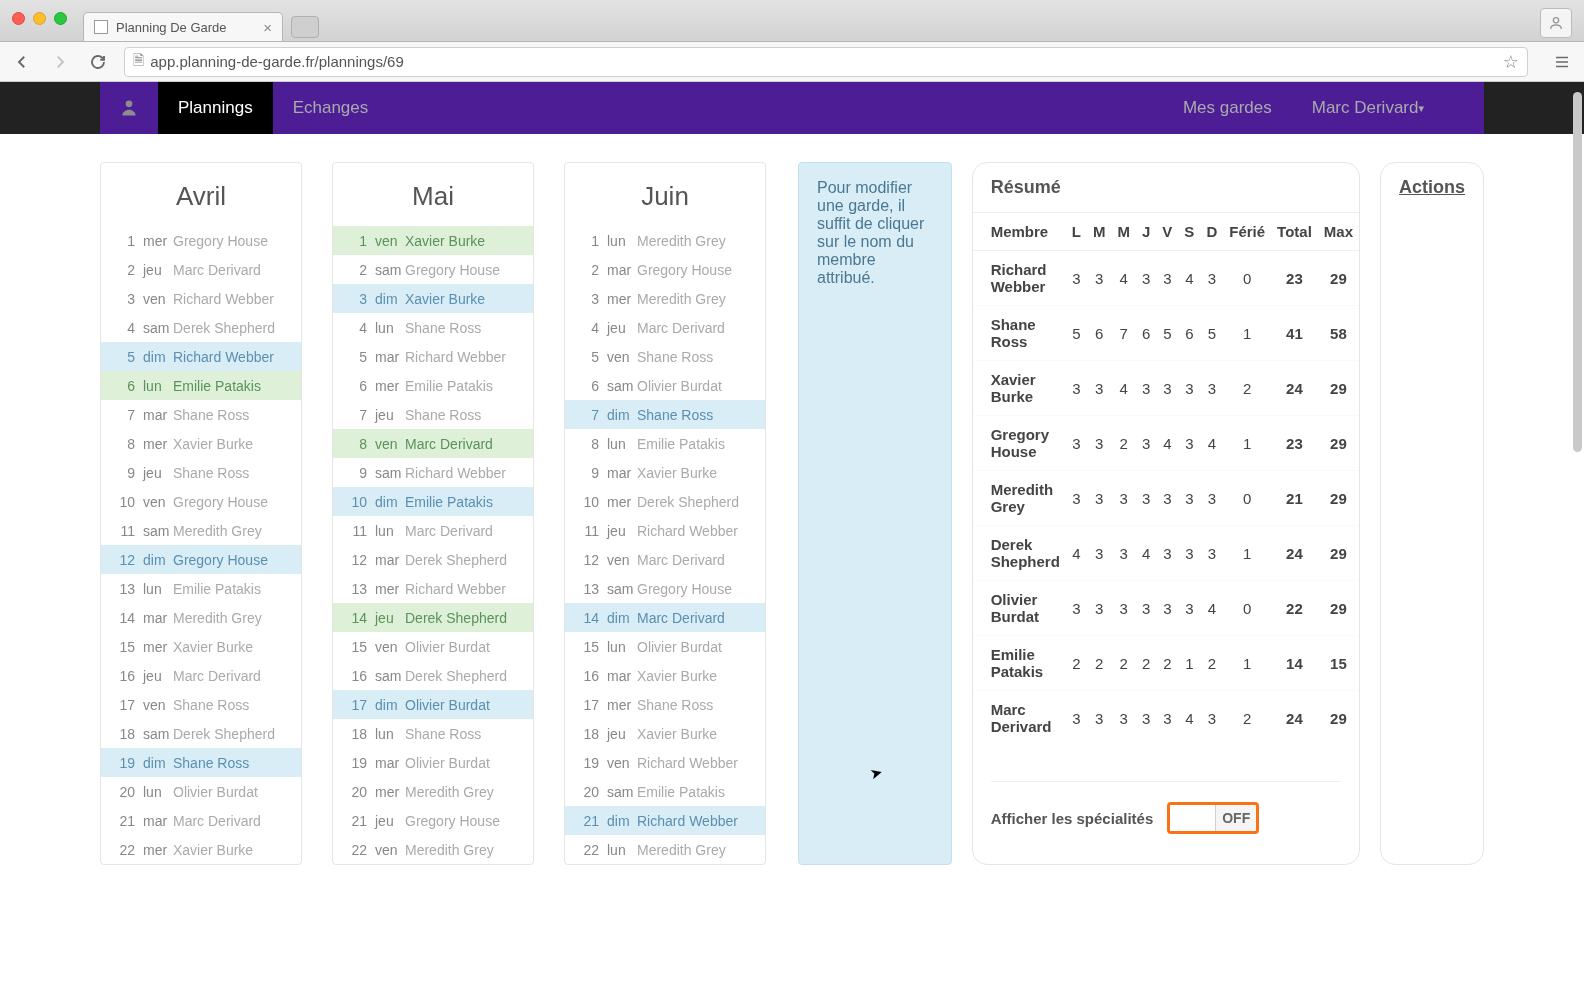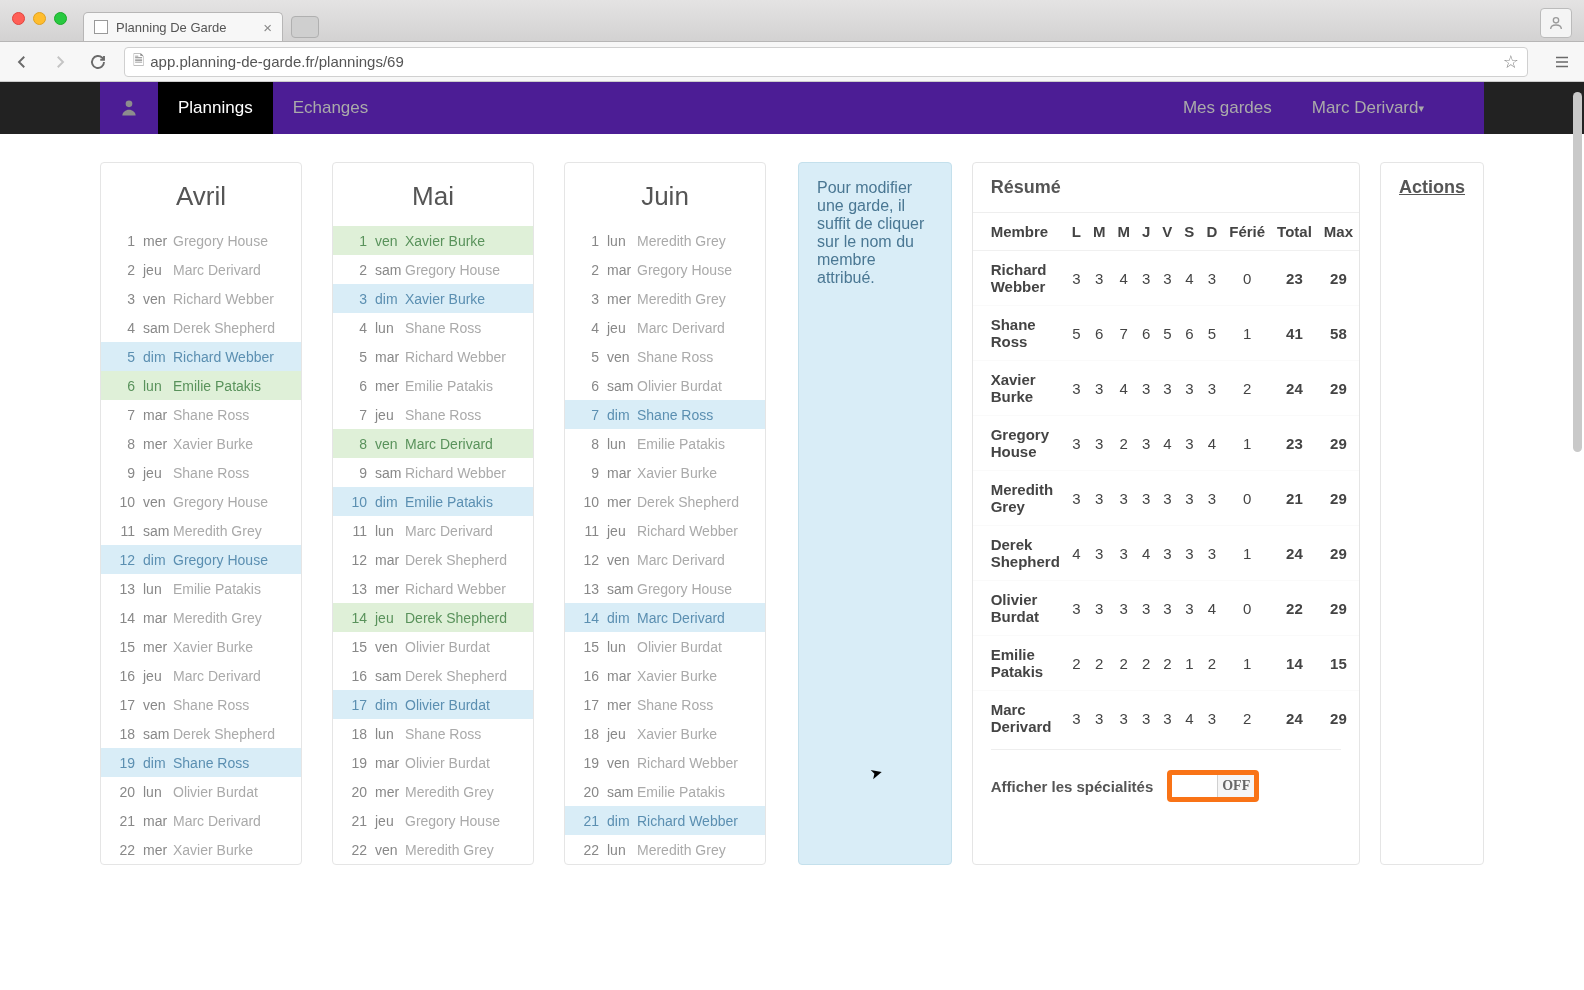--- a/index.html
+++ b/index.html
@@ -173,21 +173,21 @@
     .info-banner {
       background:#d9edf7;
       border:1px solid #c4e0ec;
       border-radius:4px;
       padding:16px 18px;
       color:#4a7793;
       font-size:16px;
     }
     .panel {
       border:1px solid #e5e5e5;
-      border-radius:4px;
+      border-radius:15px;
       background:#fff;
     }
     .panel-title {
       font-weight:600;
       font-size:18px;
       color:#555;
       padding:14px 18px;
       border-bottom:1px solid #eee;
     }
     .panel-title.noborder { border-bottom:none;text-decoration:underline; }
@@ -202,29 +202,28 @@
       color:#444;
     }
     .resume-table th { font-weight:700; border-bottom:1px solid #f0f0f0; }
     .resume-table th.first, .resume-table td.first { text-align:left; padding-left:18px; font-weight:700; }
     .resume-table td.first span { font-weight:700; }
     .resume-table .total, .resume-table .max { font-weight:700; }
     .resume-table tbody tr { border-bottom:1px solid #fafafa; }
     .resume-table tbody tr:last-child { border-bottom:none; }
     .spec-row {
       display:flex; align-items:center; gap:14px;
-      padding:20px 0 8px; border-top:1px solid #eee; margin:4px 18px 0;
+      padding:20px 0 8px; border-top:1px solid #eee; margin:36px 18px 0;
       font-weight:600; color:#555;
     }
     .toggle {
-      width:92px; height:32px; border:5px solid #f97316; border-radius:4px;
+      width:92px; height:32px; border:3px solid #f97316; border-radius:4px;
       background:#f5f5f5; display:flex; align-items:center;
       cursor:pointer;
       overflow:hidden;
-      font-family:Liberation Serif, serif;
     }
     .toggle .knob { width:46px; height:100%; background:#fff; border-right:1px solid #d0d0d0; }
     .toggle .label { flex:1; text-align:center; font-weight:700; color:#666; font-size:14px; }
     .actions-panel .panel-title { border-bottom:none; padding-bottom:4px; }
 
     .cursor-pointer {
       position:absolute;
       left:870px;
       top:682px;
       font-size:15px;

